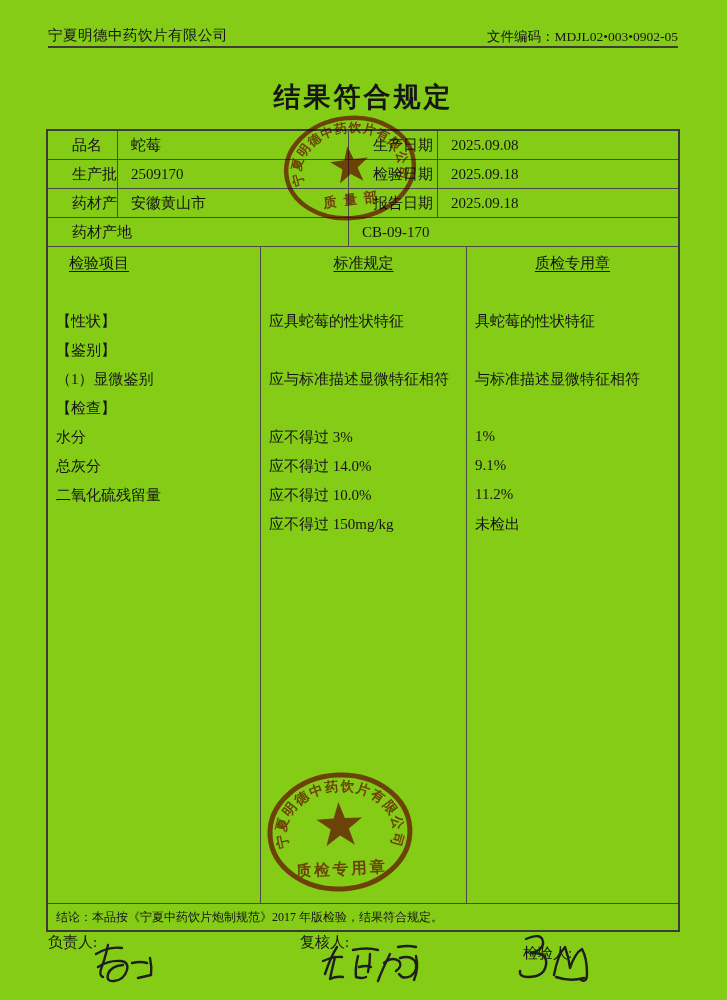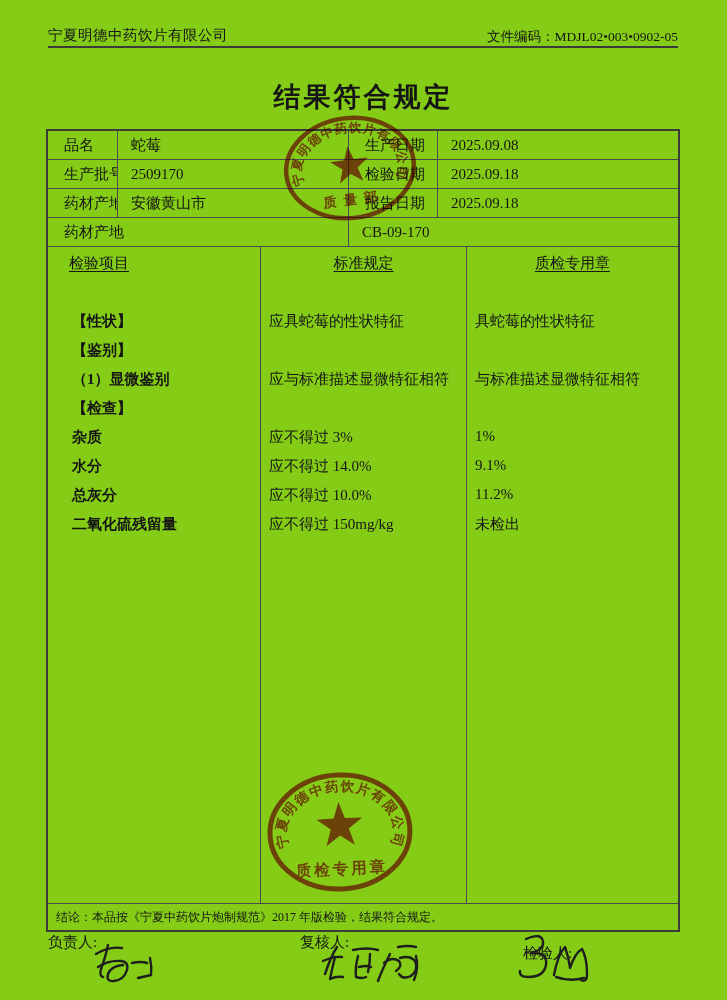--- a/index.html
+++ b/index.html
@@ -15,36 +15,36 @@
   .report-title { position:absolute; left:0; top:79px; width:727px; text-align:center;
                   font-size:27px; font-weight:bold; letter-spacing:3px; }
   
   .table-outer { position:absolute; left:46px; top:129px; width:634px; height:803px;
                  border:2px solid #3b3b3b; box-sizing:border-box; background:transparent; }
   
   .info-grid { display:grid; grid-template-columns:69px 231px 89px 241px; grid-auto-rows:29px; }
   .info-grid > div { border-bottom:1px solid #4a4a4a; box-sizing:border-box;
                      font-size:15px; display:flex; align-items:center; overflow:hidden; white-space:nowrap; }
   .cell-bl { border-left:1px solid #4a4a4a; }
-  .lab  { padding:0 16px; }
+  .lab  { padding:0 24px; }
   .lab-justify { justify-content:space-between; }
   .val  { padding-left:13px; }
   .span2a { grid-column:1 / 3; }
   .span2b { grid-column:3 / 5; }
   
   .main-grid { display:grid; grid-template-columns:212px 206px 212px; height:656px; }
   .mcol { box-sizing:border-box; padding-top:7px; overflow:hidden; }
   .mcol + .mcol { border-left:1px solid #4a4a4a; }
   .mhead { display:block; height:22px; font-size:15px; text-decoration:underline;
            text-underline-offset:3px; }
   .mhead-left   { padding-left:21px; }
   .mhead-center { text-align:center; }
   .mspacer { height:36px; }
   .mline { height:29px; font-size:15px; white-space:nowrap; overflow:hidden; }
-  .mcol-items    .mline { padding-left:24px;font-weight:bold; }
+  .mcol-items    .mline { padding-left:8px; }
   .mcol-standard .mline { padding-left:8px; }
   .mcol-result   .mline { padding-left:8px; }
   
   .conclusion-row { border-top:1px solid #4a4a4a; height:27px; box-sizing:border-box;
                     display:flex; align-items:center; font-size:12px; padding-left:8px; white-space:nowrap; }
   
   .footer { position:absolute; left:48px; top:933px; width:630px; height:20px; font-size:15px; }
   .sign-label { position:absolute; top:0; white-space:nowrap; }
   .sign-label.responsible { left:0; }
   .sign-label.reviewer    { left:252px; }
@@ -94,21 +94,20 @@
     </div>
 
     <div class="main-grid">
       <div class="mcol mcol-items">
         <span class="mhead mhead-left">检验项目</span>
         <div class="mspacer"></div>
         <div class="mline">【性状】</div>
         <div class="mline">【鉴别】</div>
         <div class="mline">（1）显微鉴别</div>
         <div class="mline">【检查】</div>
-        <div class="mline">杂质</div>
         <div class="mline">水分</div>
         <div class="mline">总灰分</div>
         <div class="mline">二氧化硫残留量</div>
       </div>
       <div class="mcol mcol-standard">
         <span class="mhead mhead-center">标准规定</span>
         <div class="mspacer"></div>
         <div class="mline">应具蛇莓的性状特征</div>
         <div class="mline"></div>
         <div class="mline">应与标准描述显微特征相符</div>

